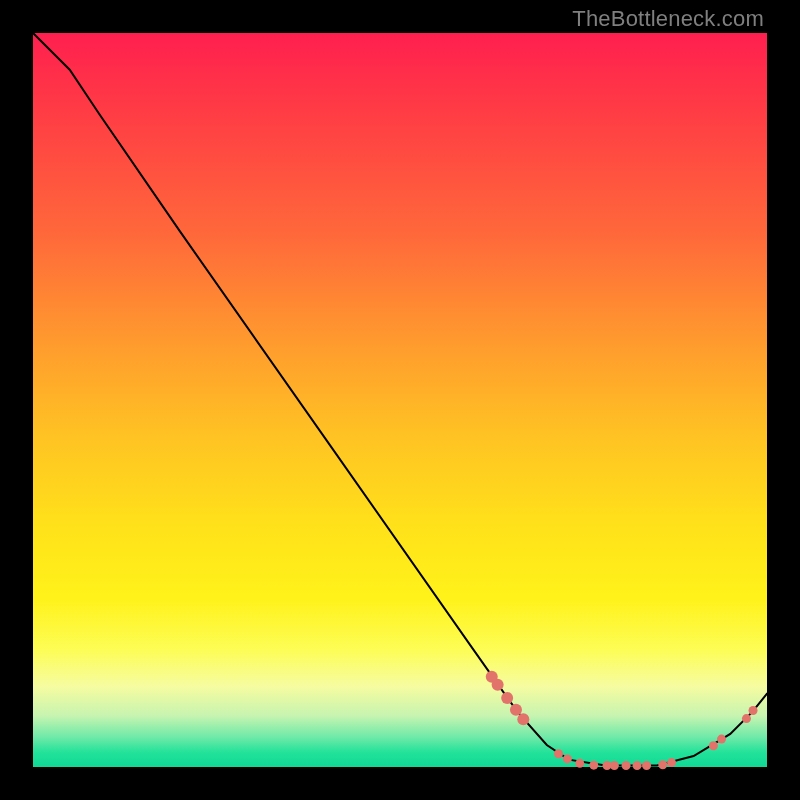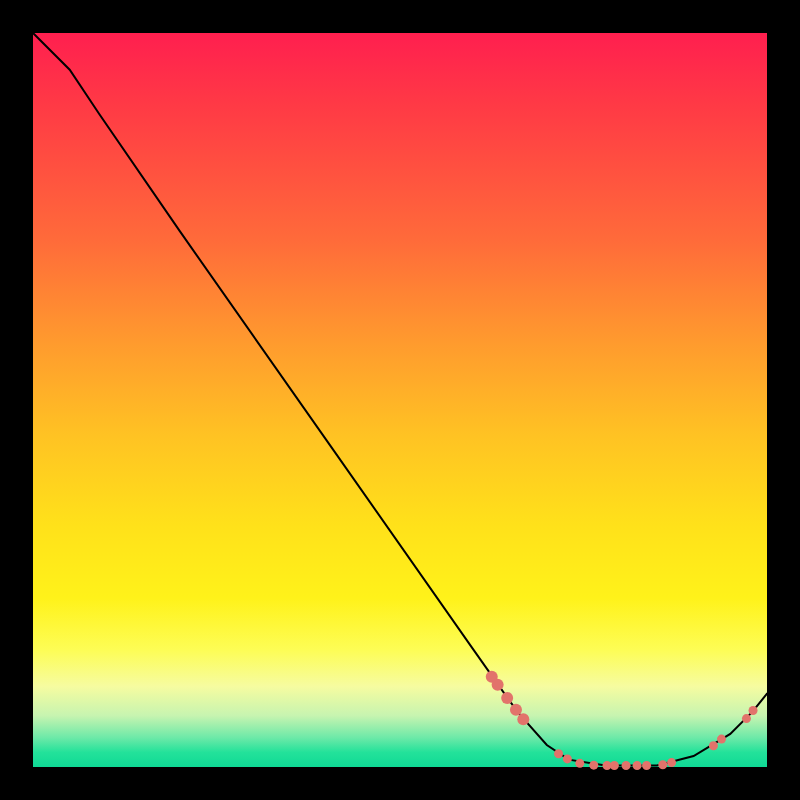--- a/index.html
+++ b/index.html
@@ -57,20 +57,21 @@
     width: 734px;
     height: 734px;
     overflow: visible;
   }
 </style>
 </head>
 <body>
 
 <div class="frame">
   <div class="plot"></div>
+  <div class="watermark">TheBottleneck.com</div>
   <svg class="overlay" viewBox="0 0 734 734" preserveAspectRatio="none">
     <path id="curve-path" fill="none" stroke="#000000" stroke-width="2" stroke-linecap="round" d="M0.00 0.00 L36.70 36.70 L66.06 80.74 L146.80 198.18 L293.60 407.37 L440.40 616.56 L484.44 678.95 L513.80 711.98 L535.82 726.66 L572.52 732.53 L623.90 732.53 L660.60 722.99 L697.30 700.97 L719.32 678.95 L734.00 660.60"></path>
     <g id="marker-group">
         <circle cx="458.75" cy="643.72" r="6" fill="#e2736b"></circle>
         <circle cx="464.62" cy="651.79" r="6" fill="#e2736b"></circle>
         <circle cx="474.16" cy="665.00" r="6" fill="#e2736b"></circle>
         <circle cx="482.97" cy="676.75" r="6" fill="#e2736b"></circle>
         <circle cx="490.31" cy="686.29" r="6" fill="#e2736b"></circle>
         <circle cx="525.54" cy="720.79" r="4.5" fill="#e2736b"></circle>
         <circle cx="534.35" cy="725.93" r="4.5" fill="#e2736b"></circle>

